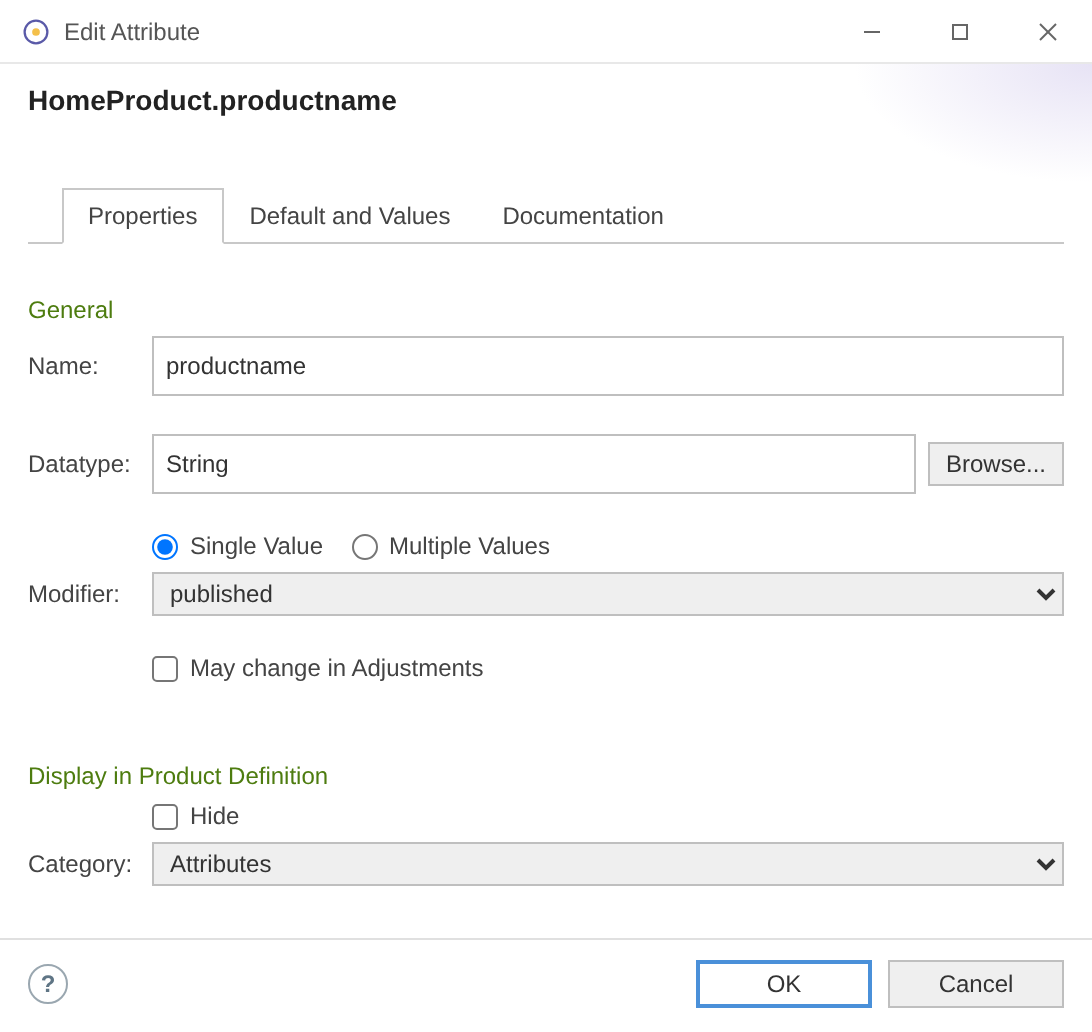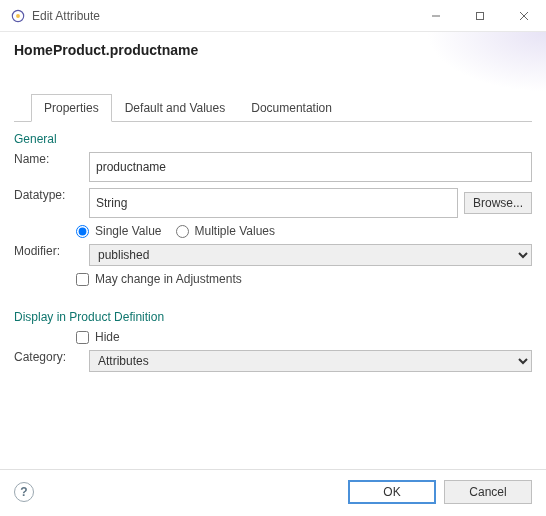--- a/index.html
+++ b/index.html
@@ -77,27 +77,28 @@
     .tab.active {
       background: #fff;
       border-color: #c8c8c8;
       border-bottom: 1px solid #fff;
     }
     .form {
       padding: 10px 0 8px;
     }
     .section-label {
       font-size: 12px;
-      color: #0f766e;
+      color: #4d7c0f;
       margin-bottom: 6px;
+      margin-top: 16px;
     }
     .row {
       display: flex;
-      margin-bottom: 6px;
-      gap: 13px;
+      align-items: center;
+      margin-bottom: 19px;
     }
     .row .label {
       width: 62px;
       color: #444;
       font-size: 12px;
       flex-shrink: 0;
     }
     .row .field { flex: 1; display: flex; align-items: center; gap: 6px; }
     input[type="text"] {
       width: 100%;

